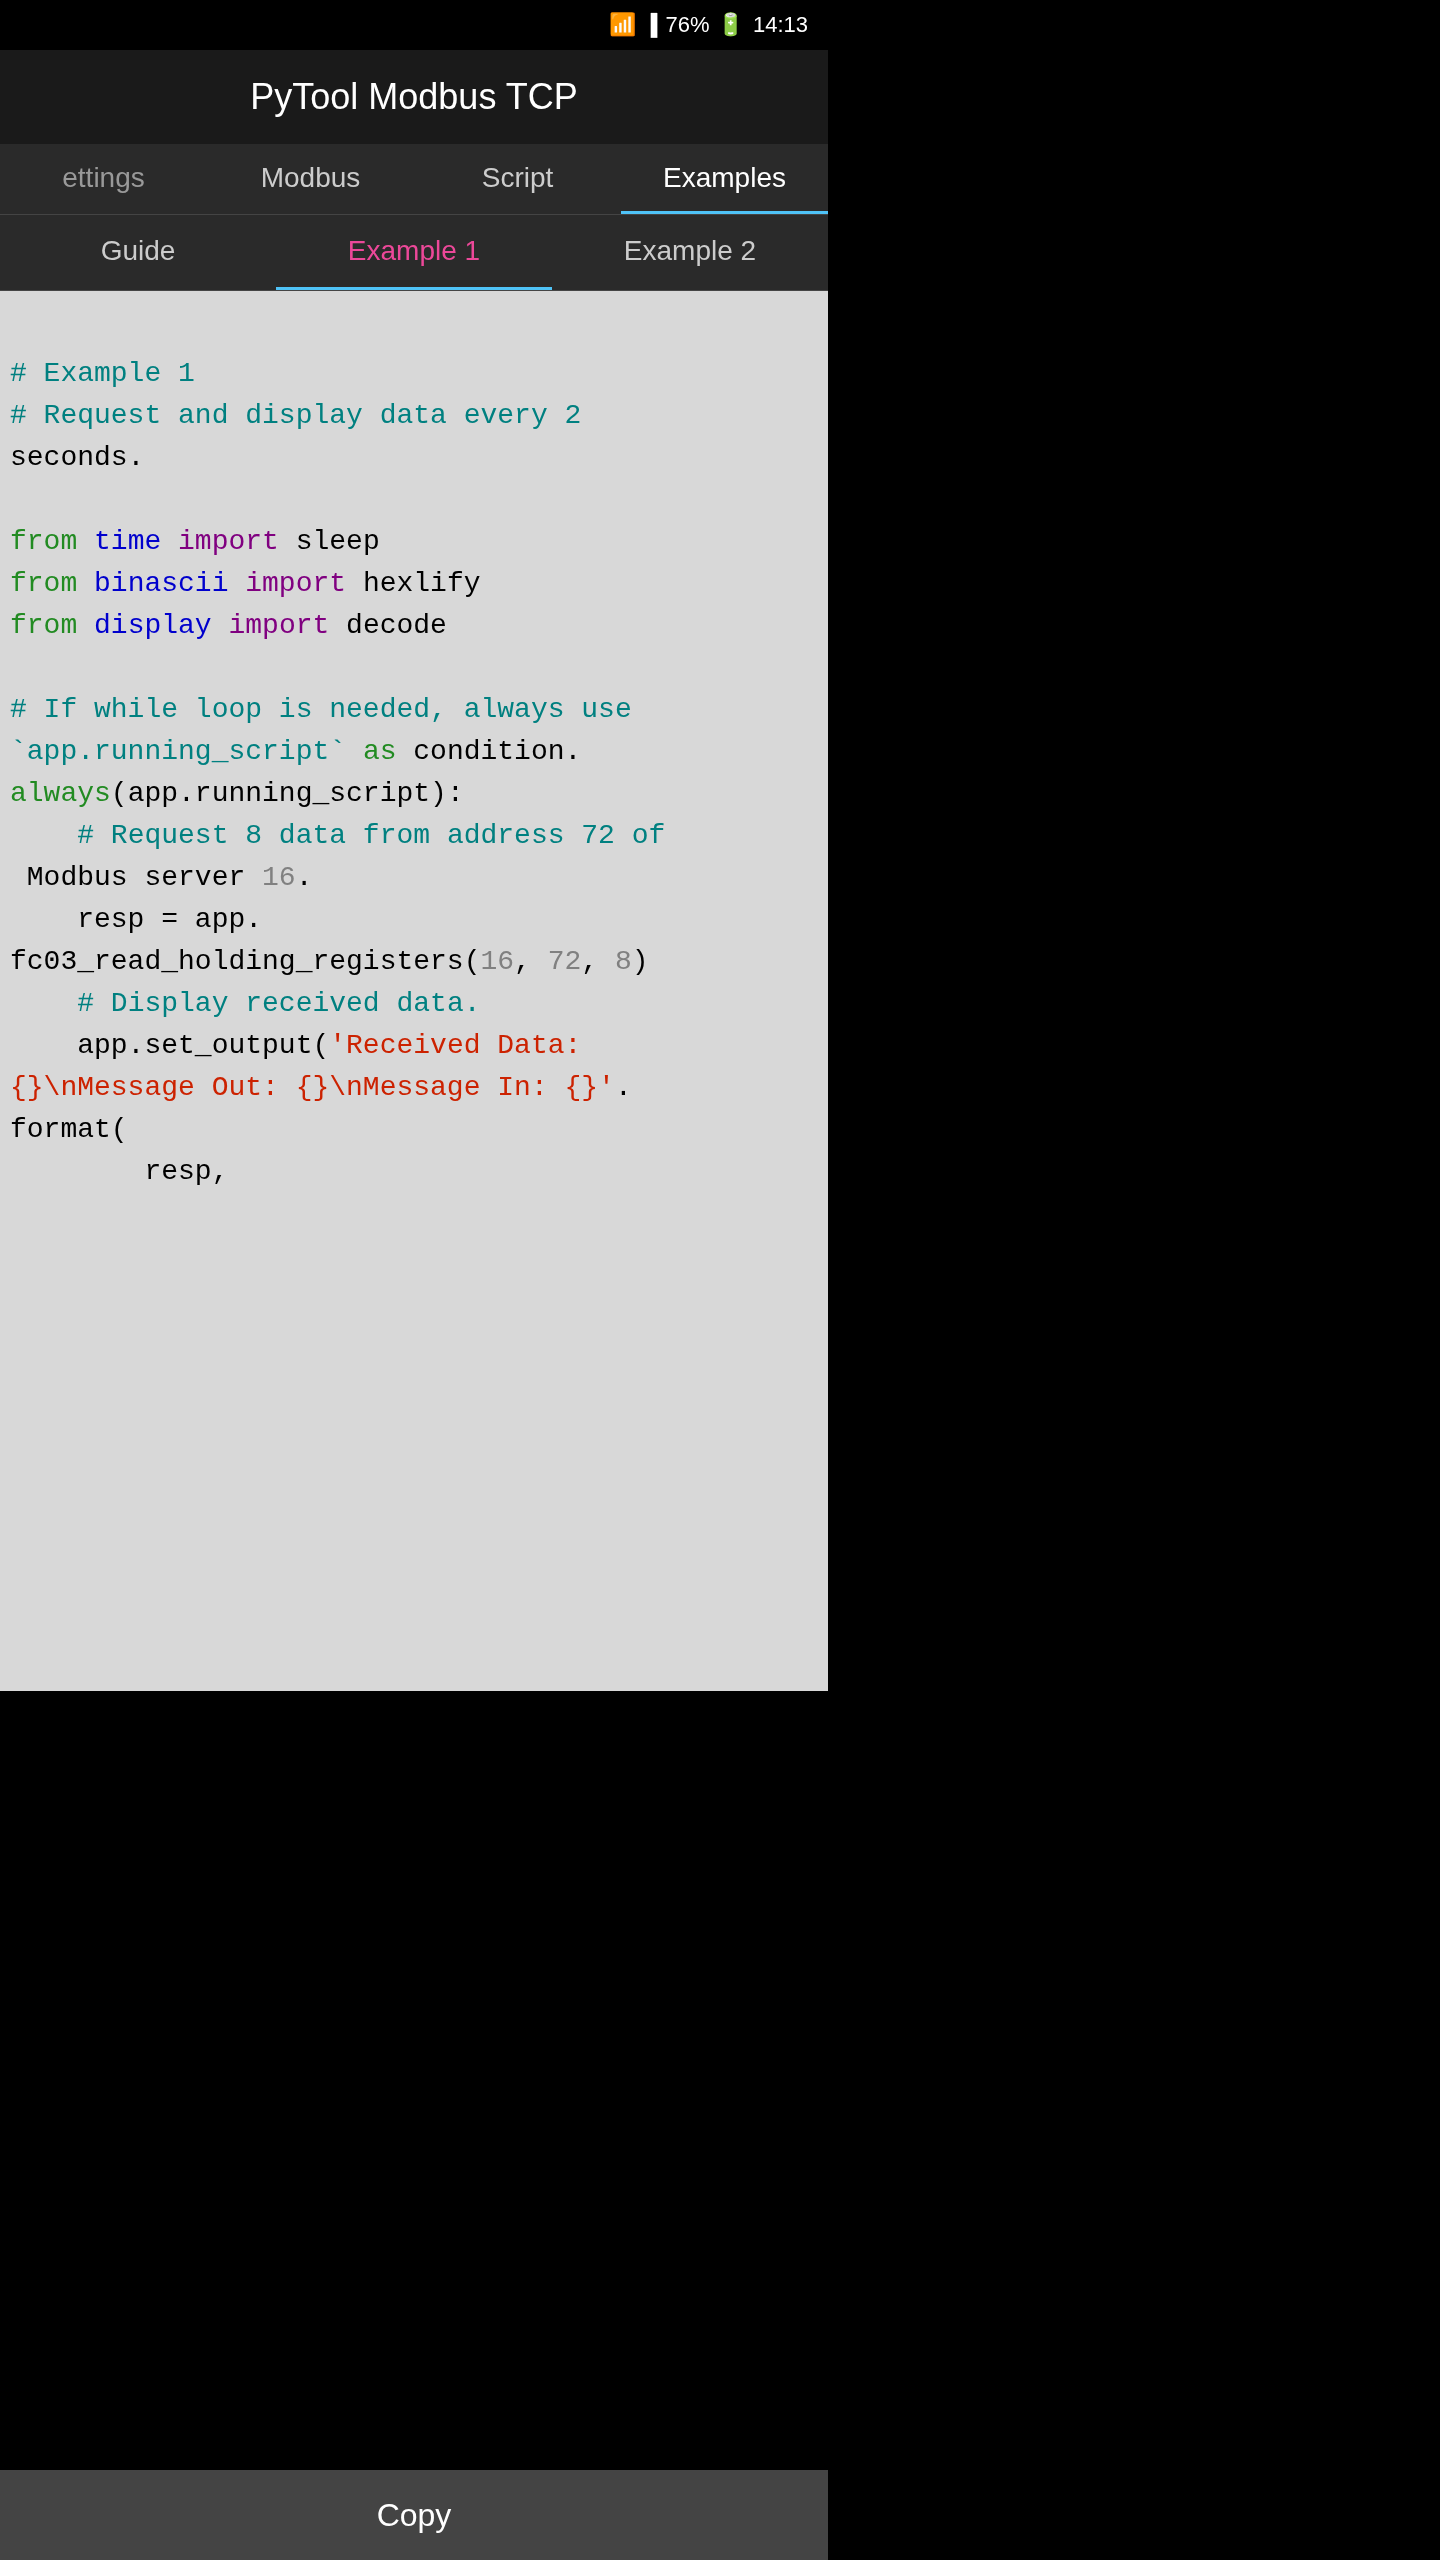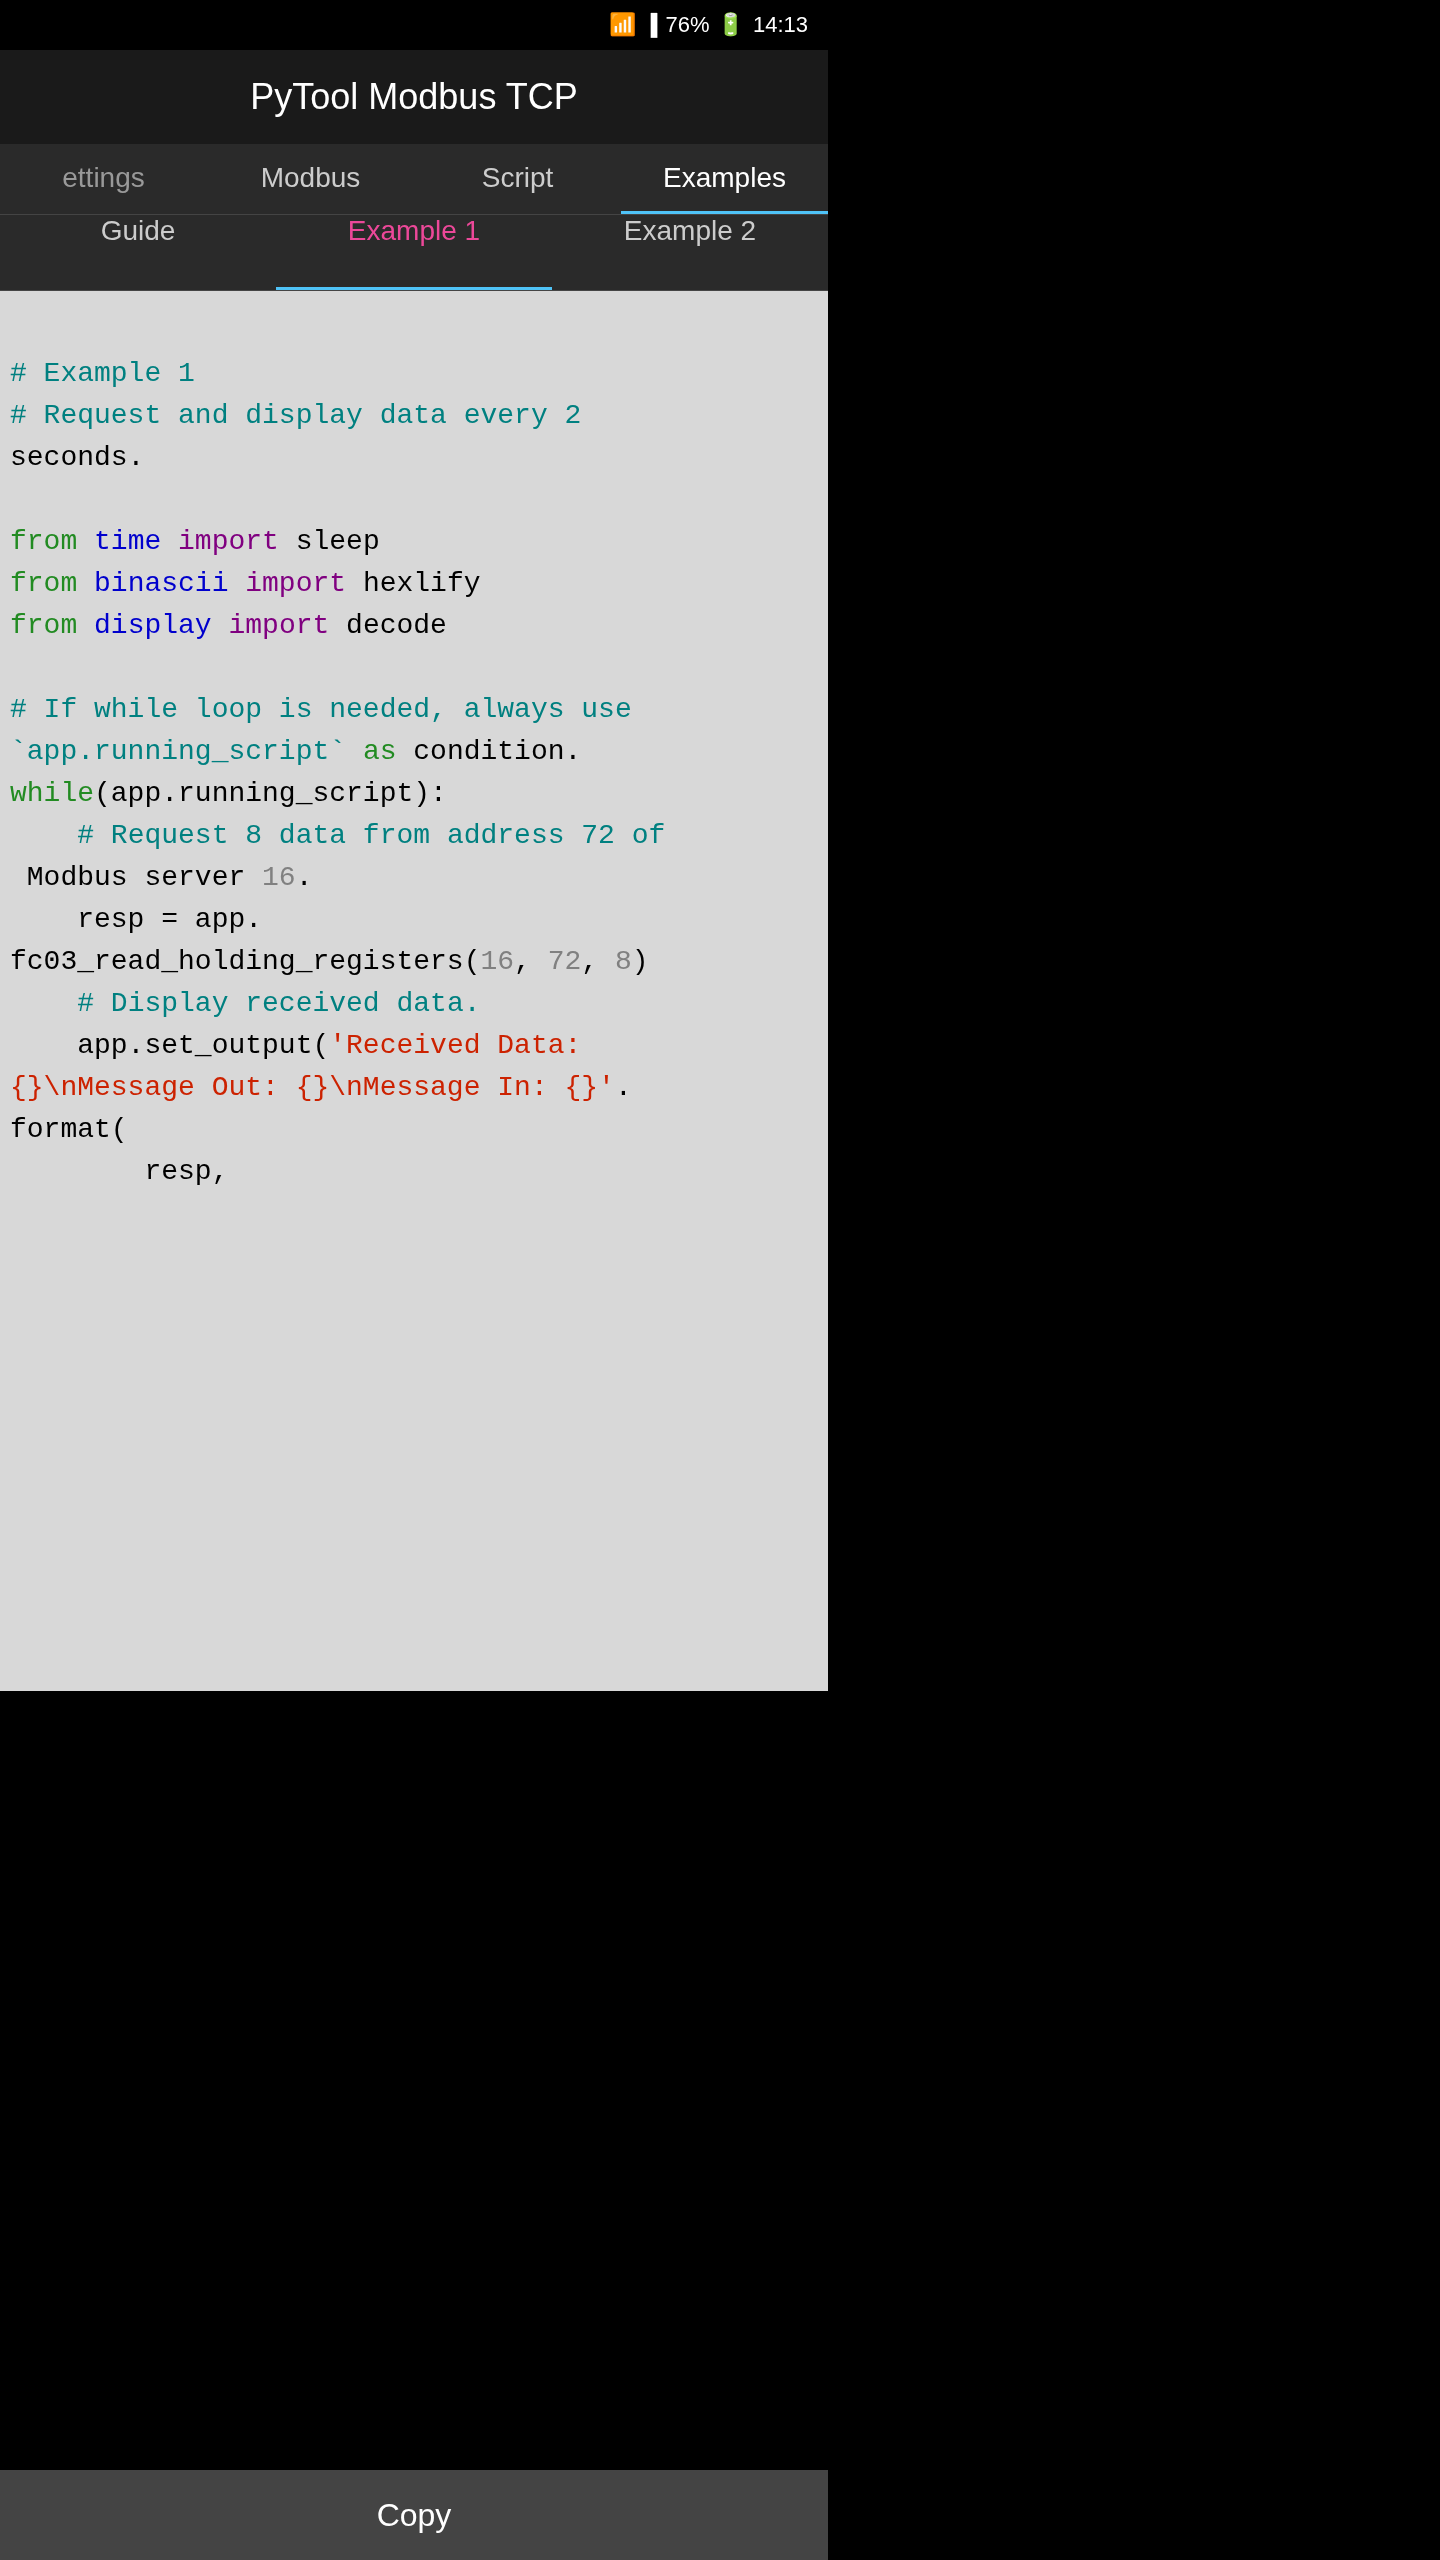--- a/index.html
+++ b/index.html
@@ -89,21 +89,21 @@
     .secondary-tabs {
       background-color: #2a2a2a;
       display: flex;
       border-bottom: 1px solid #444;
     }
 
     .secondary-tab {
       flex: 1;
       height: 75px;
       display: flex;
-      align-items: flex-start;
+      align-items: center;
       justify-content: center;
       color: #ccc;
       font-family: sans-serif;
       font-size: 28px;
       cursor: pointer;
       border-bottom: 3px solid transparent;
     }
 
     .secondary-tab.active {
       color: #ec4899;
@@ -209,21 +209,21 @@
 <span class="c-teal"># Example 1</span>
 <span class="c-teal"># Request and display data every 2</span>
 <span class="c-black">seconds.</span>
 
 <span class="c-green">from</span><span class="c-black"> </span><span class="c-blue">time</span><span class="c-black"> </span><span class="c-purple">import</span><span class="c-black"> sleep</span>
 <span class="c-green">from</span><span class="c-black"> </span><span class="c-blue">binascii</span><span class="c-black"> </span><span class="c-purple">import</span><span class="c-black"> hexlify</span>
 <span class="c-green">from</span><span class="c-black"> </span><span class="c-blue">display</span><span class="c-black"> </span><span class="c-purple">import</span><span class="c-black"> decode</span>
 
 <span class="c-teal"># If while loop is needed, always use</span>
 <span class="c-teal">`app.running_script`</span><span class="c-black"> </span><span class="c-green">as</span><span class="c-black"> condition.</span>
-<span class="c-green">while</span><span class="c-black">(app.running_script):</span>
+<span class="c-green">always</span><span class="c-black">(app.running_script):</span>
 <span class="c-black">    </span><span class="c-teal"># Request 8 data from address 72 of</span>
 <span class="c-black"> Modbus server </span><span class="c-gray">16</span><span class="c-black">.</span>
 <span class="c-black">    resp = app.</span>
 <span class="c-black">fc03_read_holding_registers(</span><span class="c-gray">16</span><span class="c-black">, </span><span class="c-gray">72</span><span class="c-black">, </span><span class="c-gray">8</span><span class="c-black">)</span>
 <span class="c-black">    </span><span class="c-teal"># Display received data.</span>
 <span class="c-black">    app.set_output(</span><span class="c-red">'Received Data:</span>
 <span class="c-red">{}\nMessage Out: {}\nMessage In: {}'</span><span class="c-black">.</span>
 <span class="c-black">format(</span>
 <span class="c-black">        resp,</span>
   </div>

